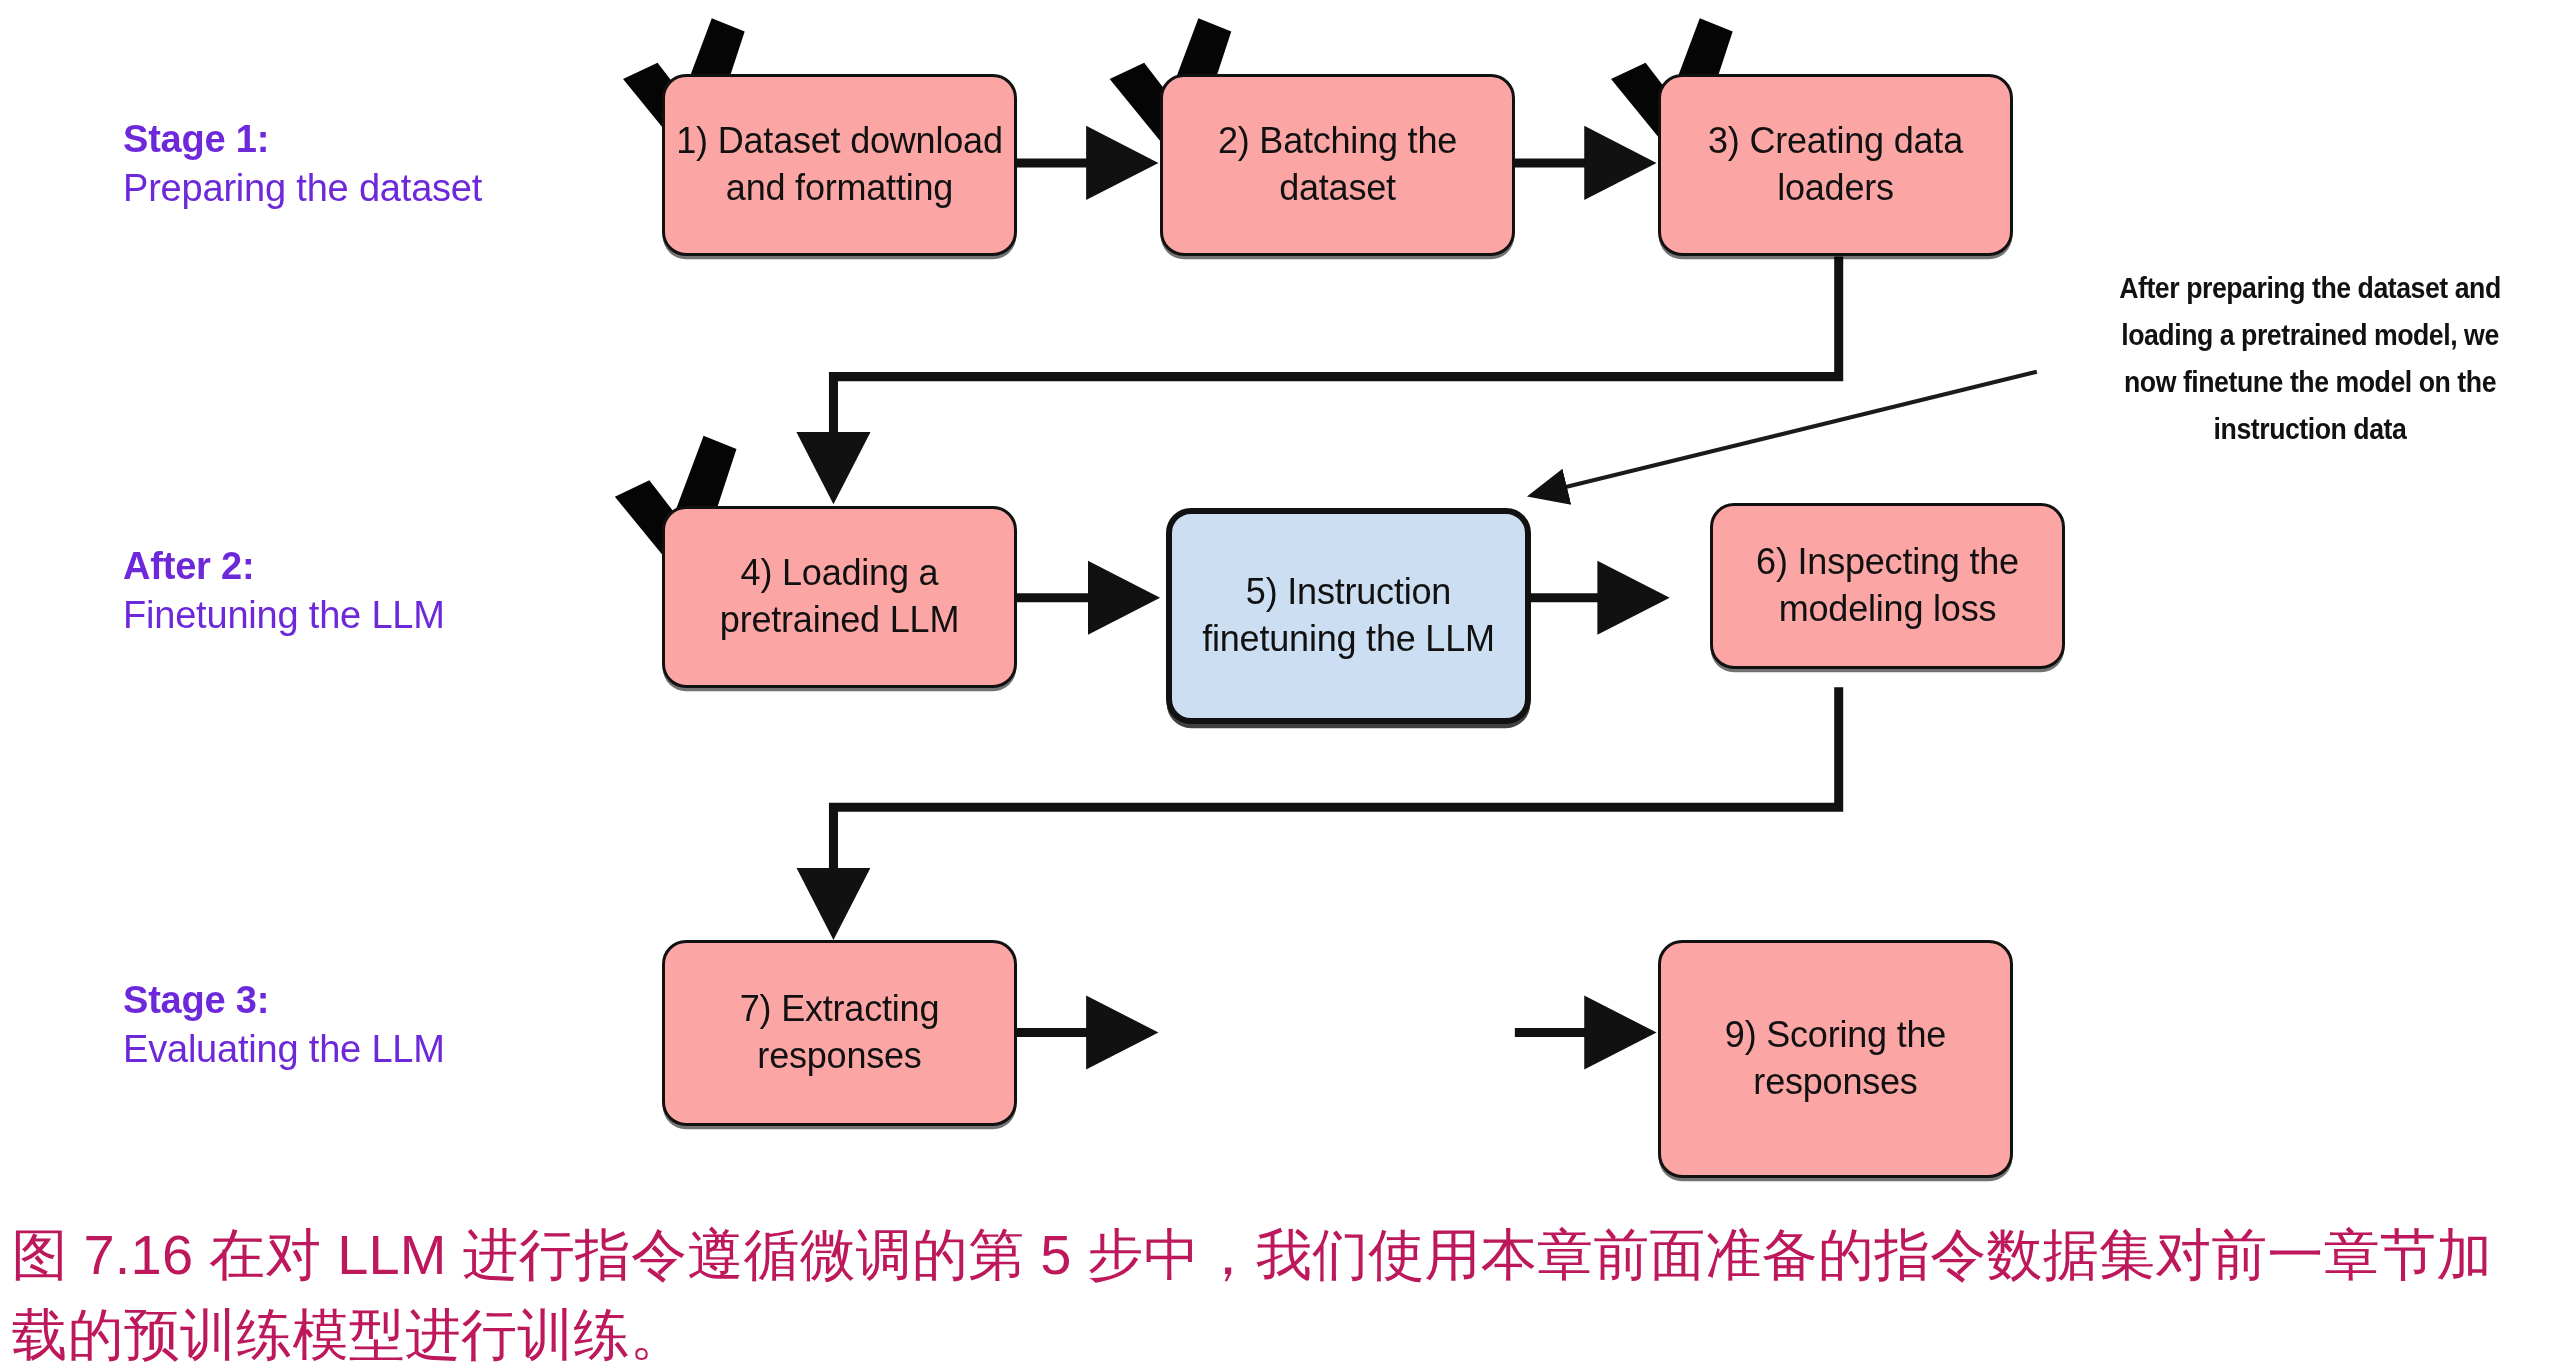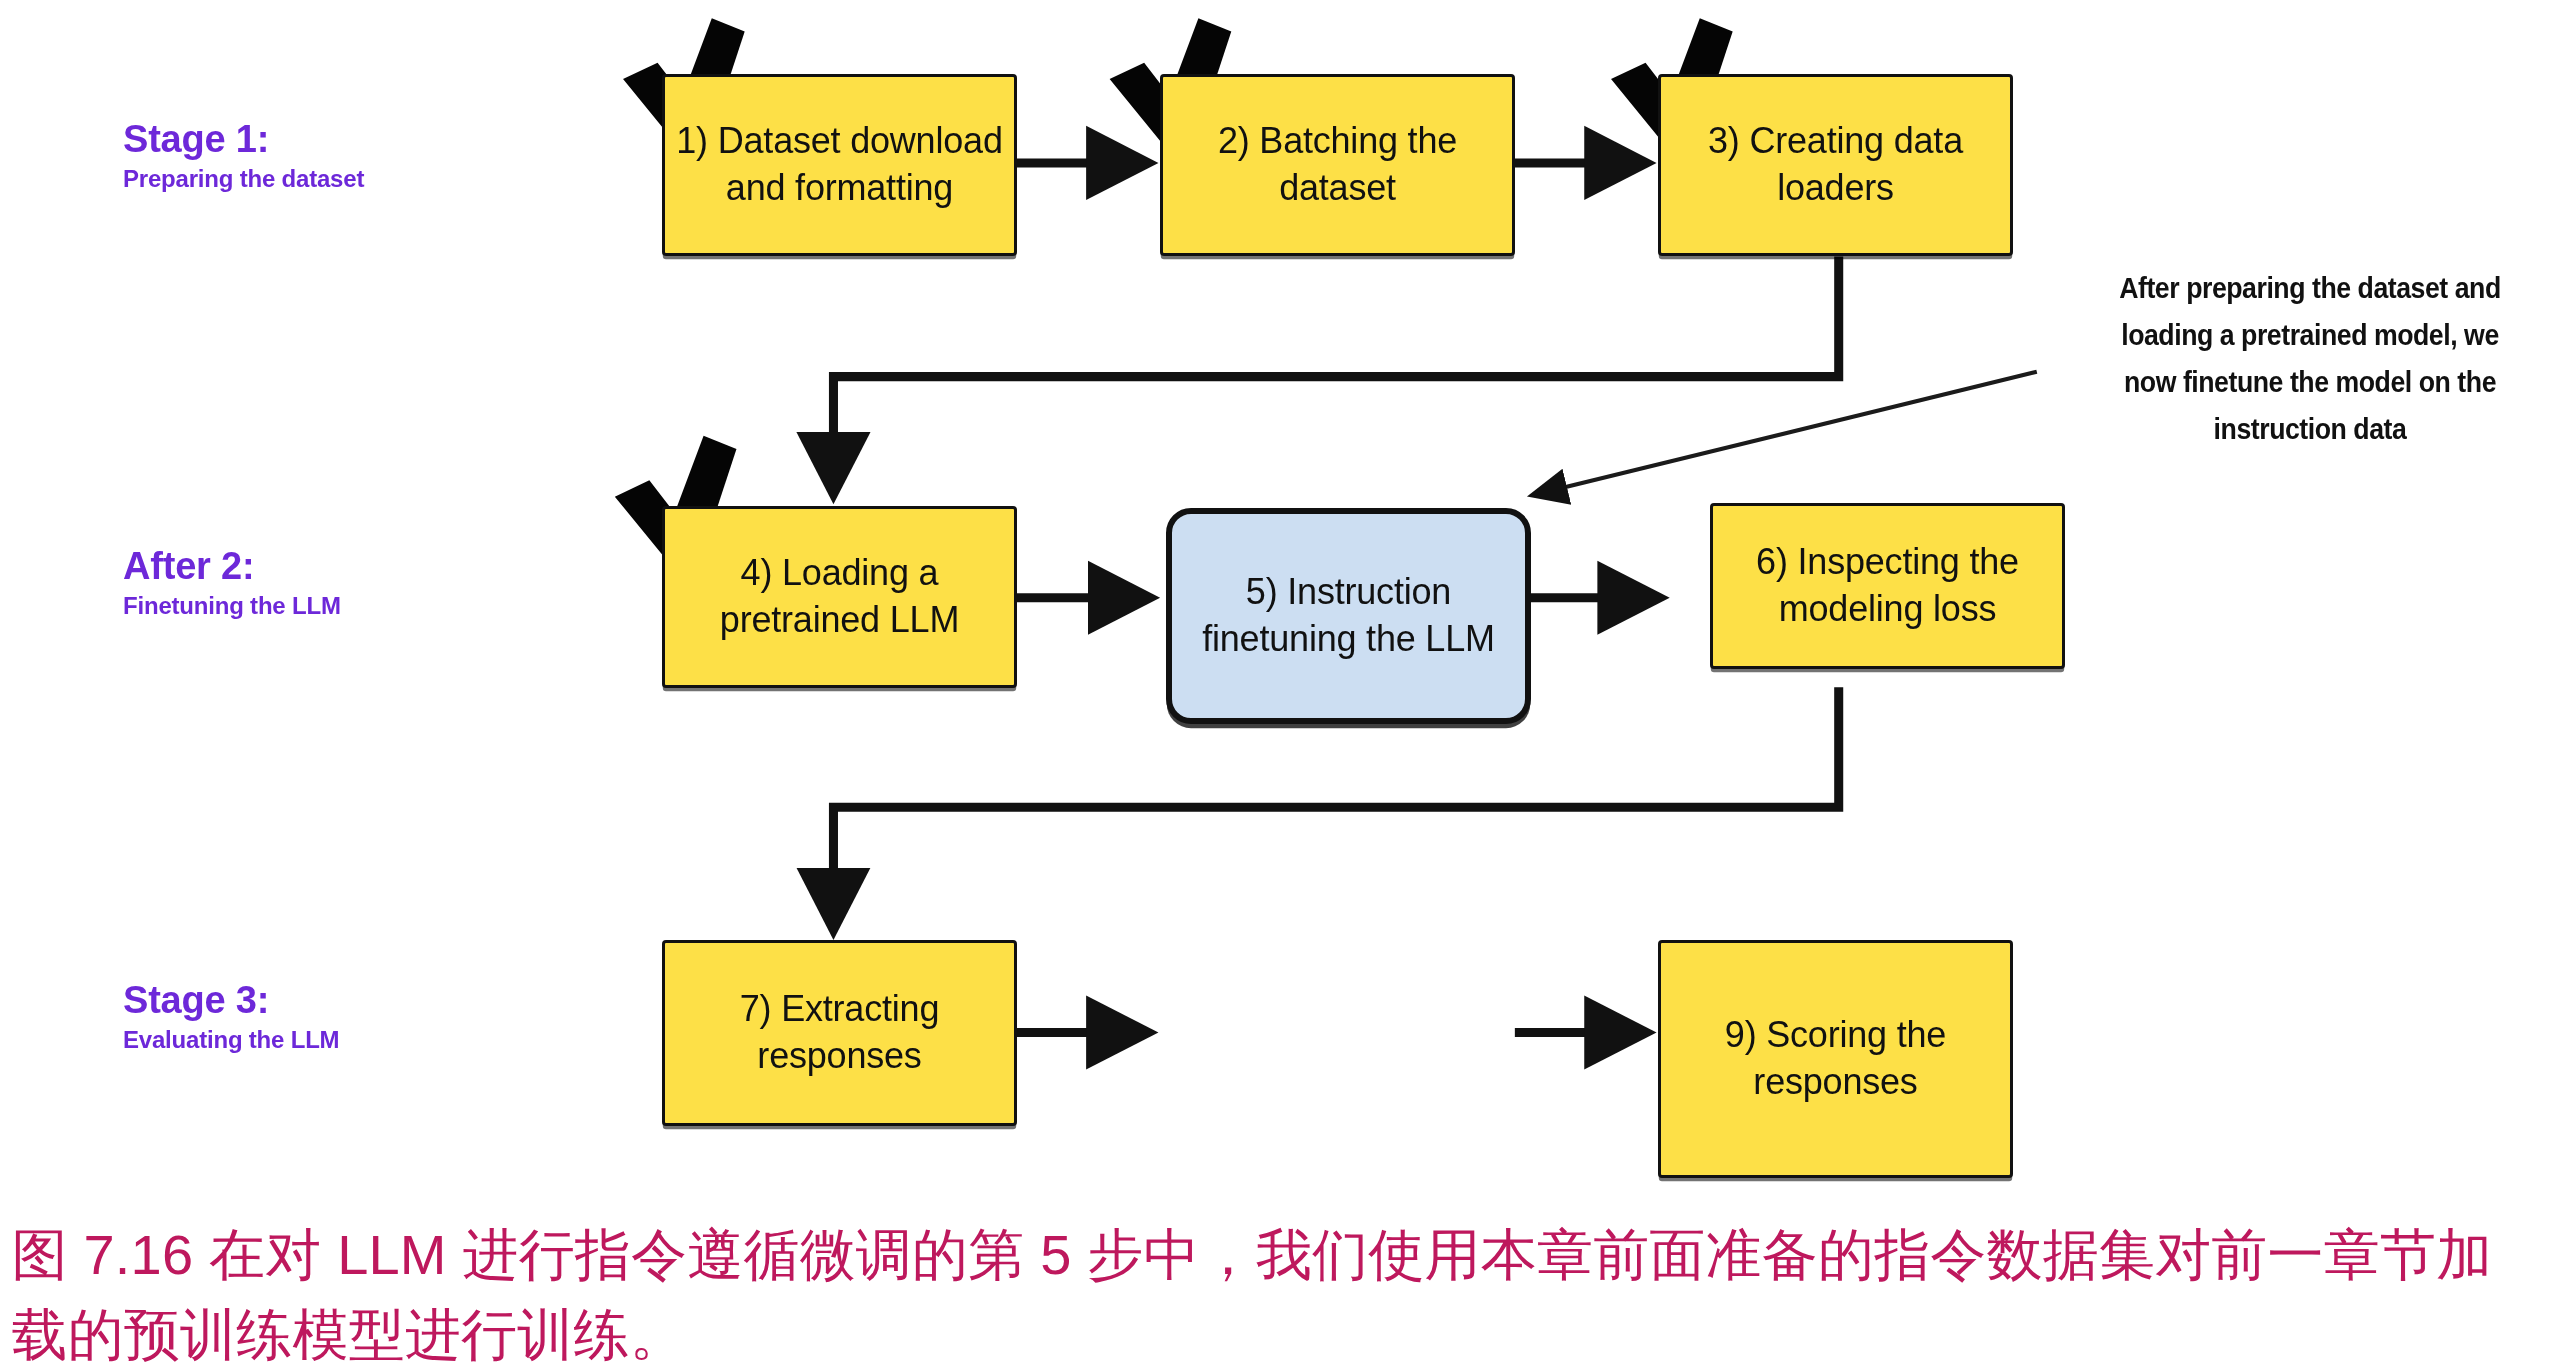--- a/index.html
+++ b/index.html
@@ -37,36 +37,36 @@
     white-space: nowrap;
   }
   .stage-label .stage-title {
     display: block;
     font-weight: bold;
     font-size: 38px;
     letter-spacing: -0.2px;
   }
   .stage-label .stage-sub {
     display: block;
-    font-weight: bold;
-    font-size: 24px;
+    font-weight: normal;
+    font-size: 38px;
     letter-spacing: -0.2px;
   }
 
   
   .node {
     position: absolute;
     box-sizing: border-box;
     display: flex;
     align-items: center;
     justify-content: center;
     text-align: center;
     border: 3.3px solid #111111;
-    border-radius: 4px;
-    background: #fde047;
+    border-radius: 24px;
+    background: #fca5a5;
     color: #111111;
     font-size: 36px;
     line-height: 1.30;
     letter-spacing: -0.2px;
     padding: 3.3px 10px;
     box-shadow: 0 4.1px 0 -0.8px rgba(0,0,0,0.55);
   }
   .node.highlight {
     background: #ccdef2;
     border-width: 6.6px;

